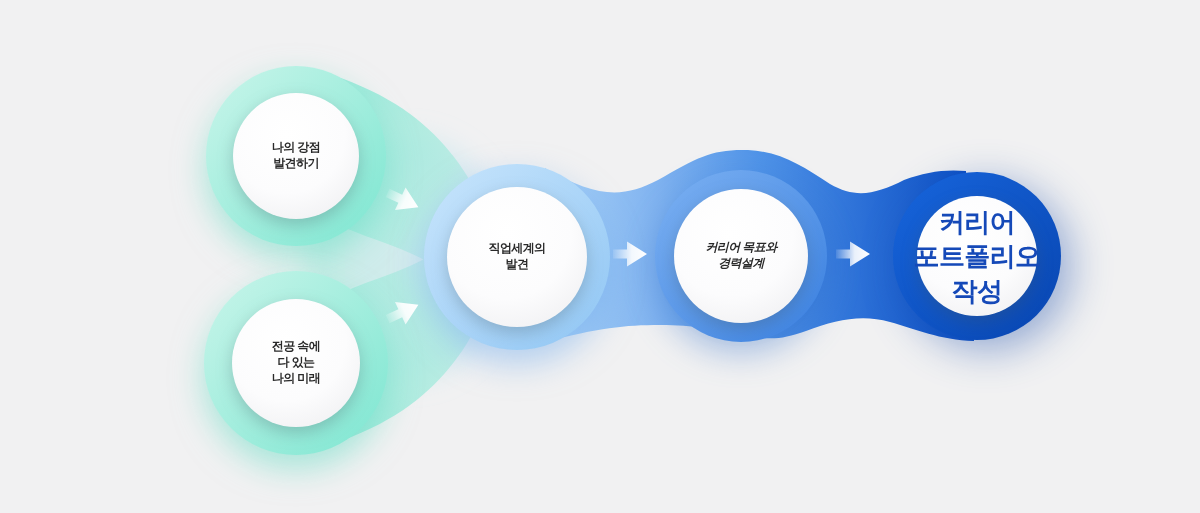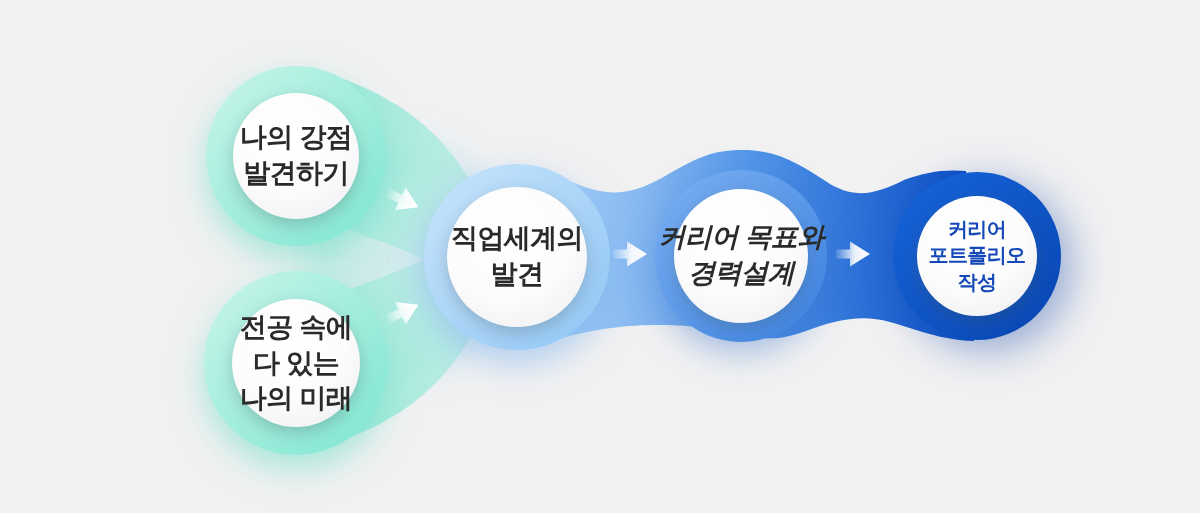--- a/index.html
+++ b/index.html
@@ -10,26 +10,26 @@
   .stage{position:relative;width:1200px;height:513px;}
   .stage svg{position:absolute;left:0;top:0;display:block;}
 
   .step-label{
     position:absolute;
     width:176px;
     transform:translate(-50%,-50%);
     text-align:center;
     white-space:pre-line;
     font-weight:700;
-    font-size:27px;
+    font-size:12px;
     line-height:1.32;
     letter-spacing:-0.6px;
     color:#2a2a2a;
   }
-  .step-label.small{font-size:20px;width:150px;}
+  .step-label.small{font-size:26px;width:150px;}
 
   .shadow-mint{filter:drop-shadow(0 14px 16px rgba(105,220,196,0.55));}
   .shadow-lb{filter:drop-shadow(0 14px 16px rgba(118,173,236,0.50));}
   .shadow-b{filter:drop-shadow(0 12px 16px rgba(52,112,200,0.38));}
   .shadow-db{filter:drop-shadow(10px 10px 20px rgba(17,70,168,0.42));}
   .inner-circle{filter:drop-shadow(0 6px 8px rgba(70,85,95,0.28));}
 </style>
 </head>
 <body>
 

